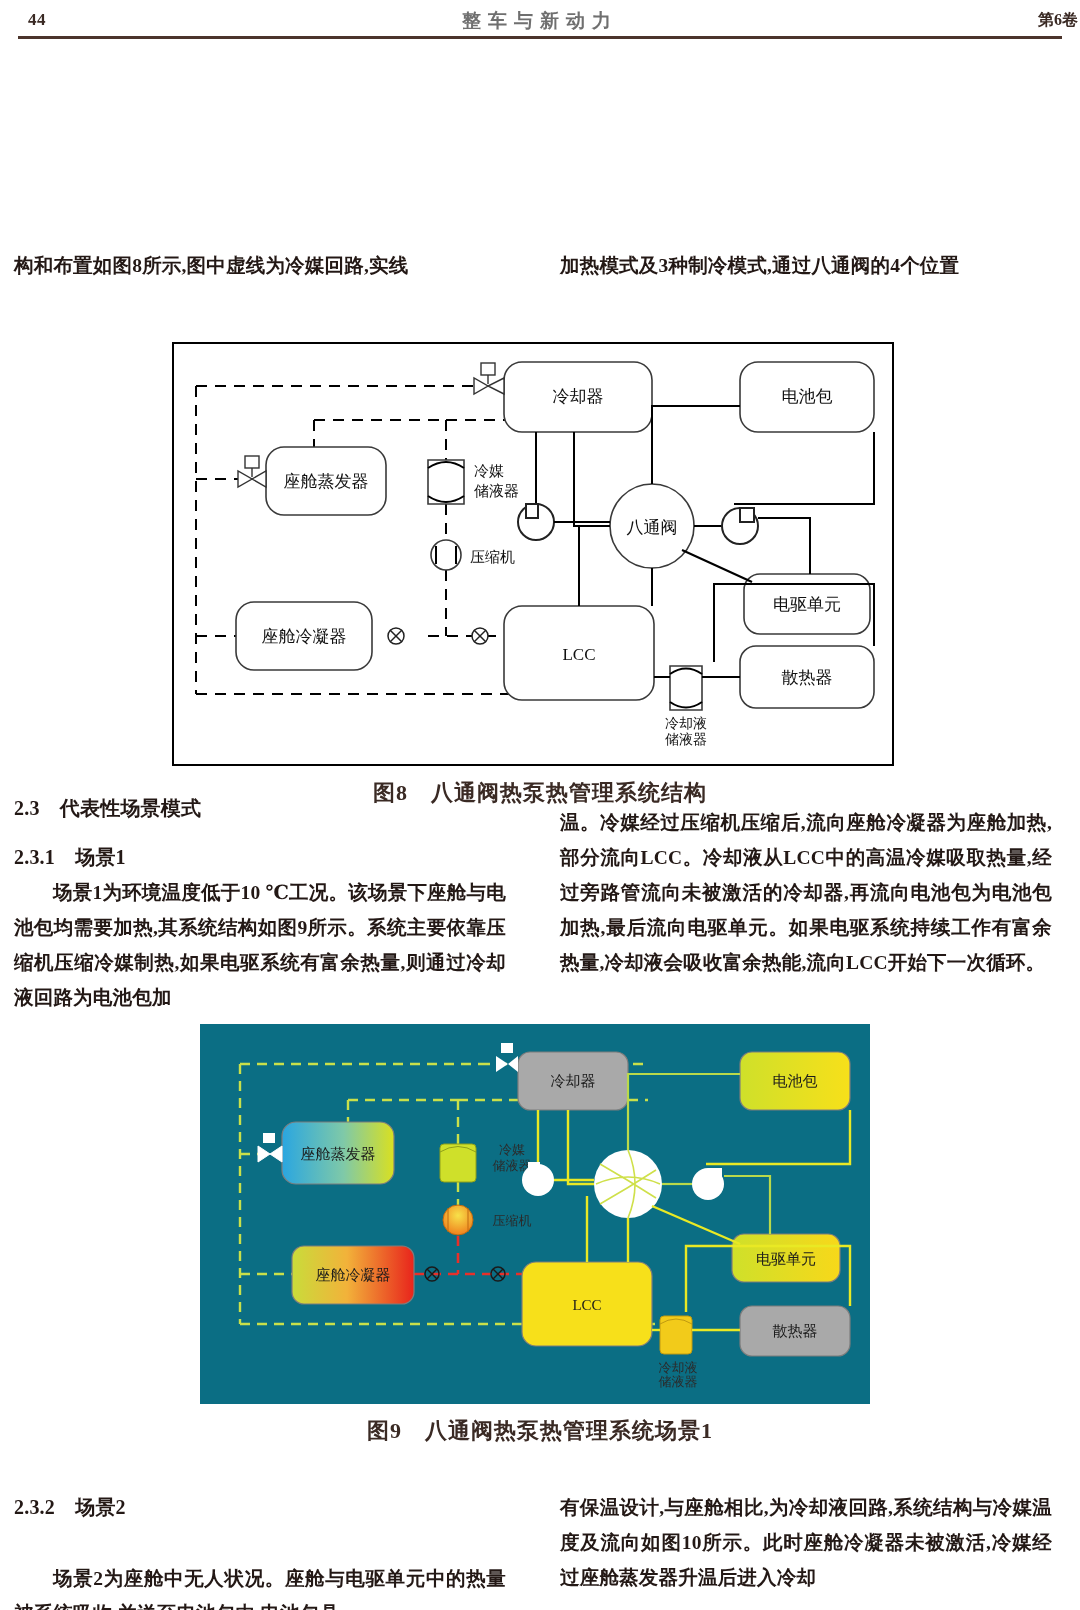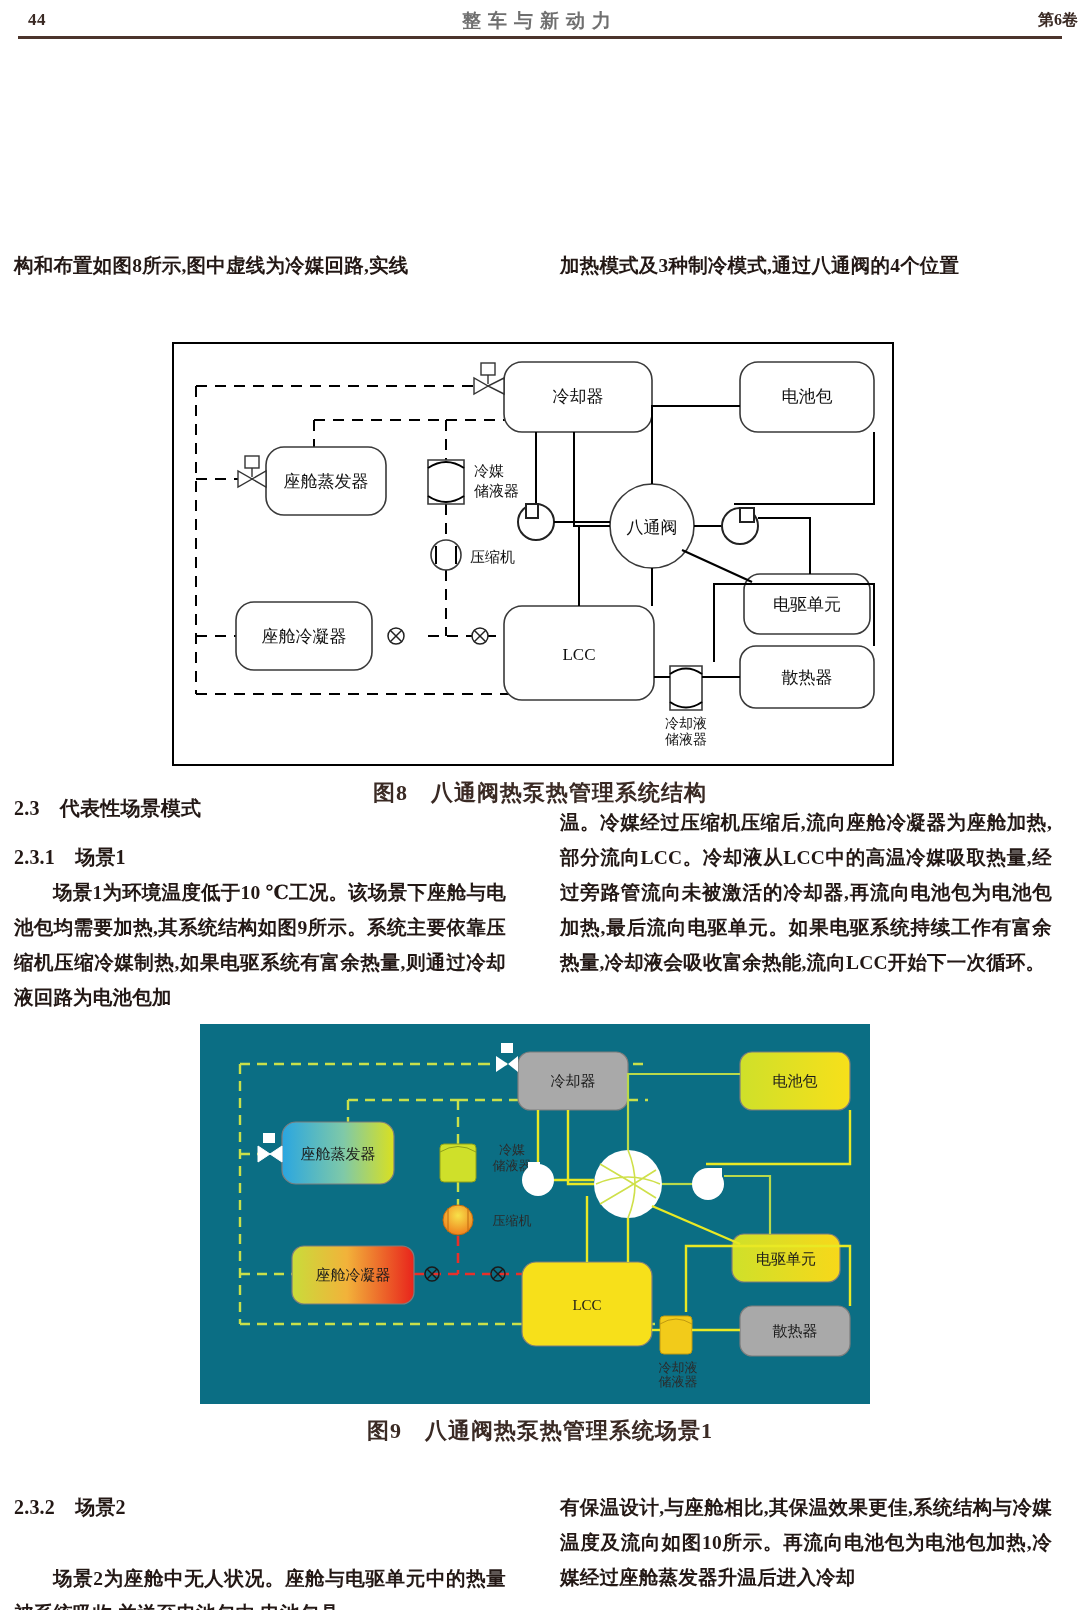--- a/index.html
+++ b/index.html
@@ -335,13 +335,13 @@
   <path class="p-y" d="M452 306 L460 306"></path>
   <path class="p-y" d="M492 306 L540 306"></path>
   <path class="p-y" d="M486 288 L486 222 L650 222 L650 282"></path>
   <path class="p-y" d="M387 238 L387 172"></path>
 </svg>
 </div>
 <div class="fig-cap" style="top:1416px;">图9　八通阀热泵热管理系统场景1</div>
 
 <div class="col left sec-h" style="top:1490px;">2.3.2　场景2</div>
 <div class="col left p-indent" style="top:1525px;margin-top:36px;">场景2为座舱中无人状况。座舱与电驱单元中的热量被系统吸收,并送至电池包中,电池包具</div>
-<div class="col right" style="top:1490px;">有保温设计,与座舱相比,其保温效果更佳,系统结构与冷媒温度及流向如图10所示。再流向电池包为电池包加热,冷媒经过座舱蒸发器升温后进入冷却</div>
+<div class="col right" style="top:1490px;">有保温设计,与座舱相比,为冷却液回路,系统结构与冷媒温度及流向如图10所示。此时座舱冷凝器未被激活,冷媒经过座舱蒸发器升温后进入冷却</div>
 
 </body></html>

